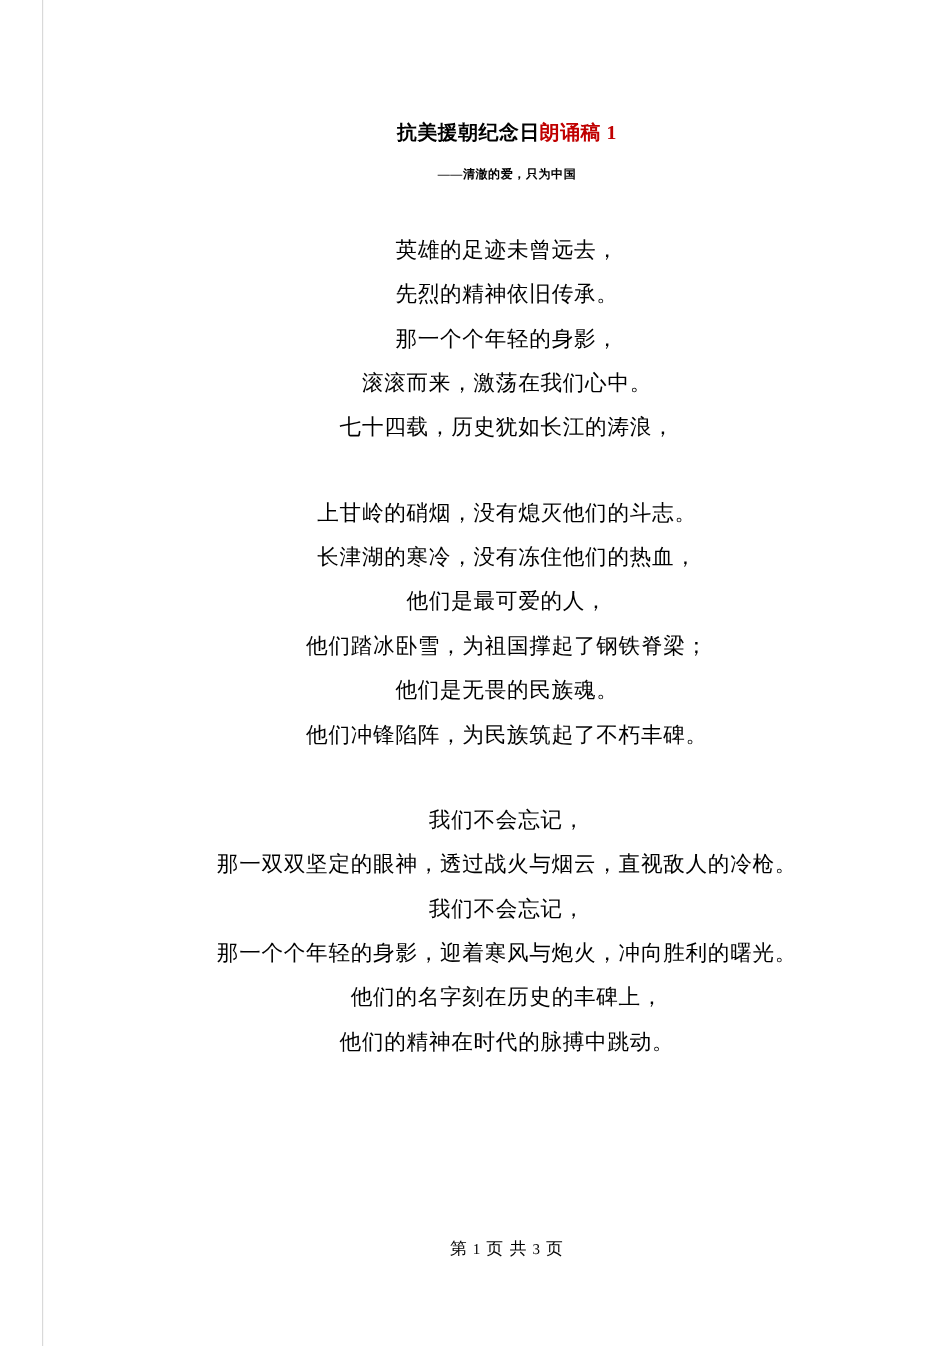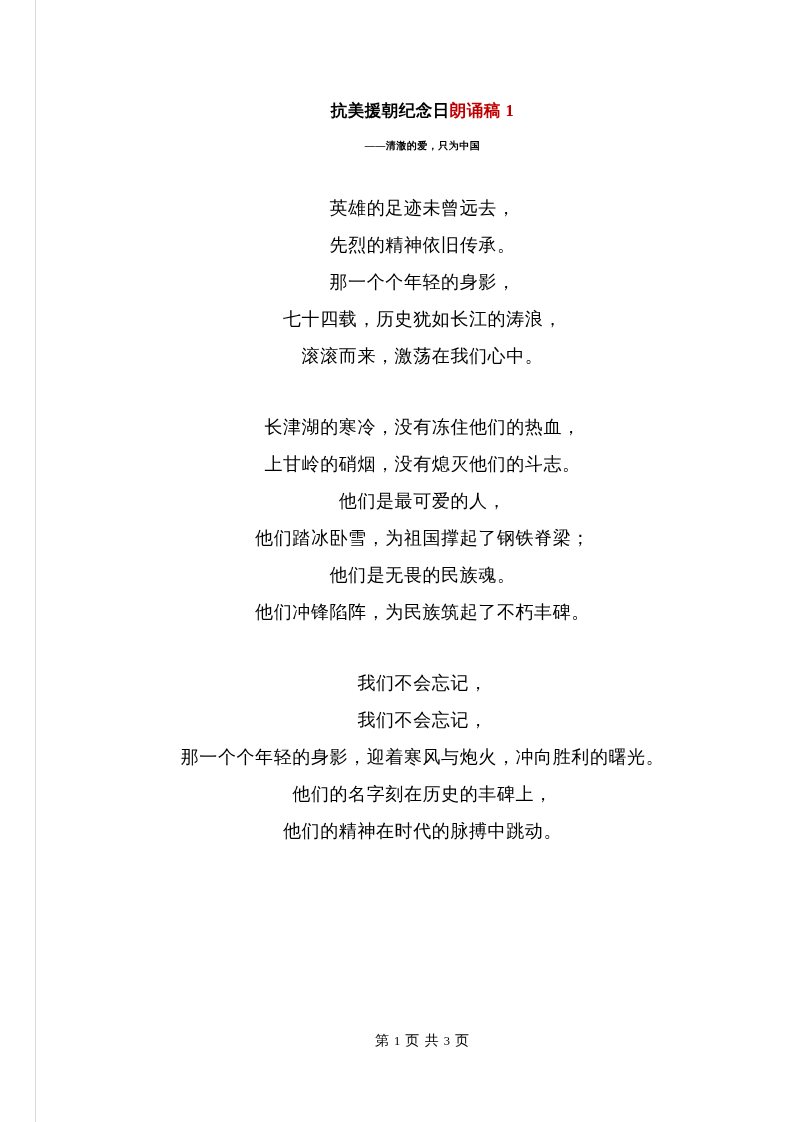--- a/index.html
+++ b/index.html
@@ -105,39 +105,40 @@
     <h1 class="doc-title"><span>抗美援朝纪念日</span><span class="accent">朗诵稿 1</span></h1>
 
     <h2 class="doc-subtitle">——清澈的爱，只为中国</h2>
 
     <div class="first-stanza-gap"></div>
 
     <div class="stanza">
       <div class="line">英雄的足迹未曾远去，</div>
       <div class="line">先烈的精神依旧传承。</div>
       <div class="line">那一个个年轻的身影，</div>
+      <div class="line">滚滚而来，激荡在我们心中。</div>
       <div class="line">七十四载，历史犹如长江的涛浪，</div>
-      <div class="line">滚滚而来，激荡在我们心中。</div>
     </div>
 
     <div class="stanza-gap"></div>
 
     <div class="stanza">
+      <div class="line">上甘岭的硝烟，没有熄灭他们的斗志。</div>
       <div class="line">长津湖的寒冷，没有冻住他们的热血，</div>
-      <div class="line">上甘岭的硝烟，没有熄灭他们的斗志。</div>
       <div class="line">他们是最可爱的人，</div>
       <div class="line">他们踏冰卧雪，为祖国撑起了钢铁脊梁；</div>
       <div class="line">他们是无畏的民族魂。</div>
       <div class="line">他们冲锋陷阵，为民族筑起了不朽丰碑。</div>
     </div>
 
     <div class="stanza-gap"></div>
 
     <div class="stanza">
       <div class="line">我们不会忘记，</div>
+      <div class="line">那一双双坚定的眼神，透过战火与烟云，直视敌人的冷枪。</div>
       <div class="line">我们不会忘记，</div>
       <div class="line">那一个个年轻的身影，迎着寒风与炮火，冲向胜利的曙光。</div>
       <div class="line">他们的名字刻在历史的丰碑上，</div>
       <div class="line">他们的精神在时代的脉搏中跳动。</div>
     </div>
 
   </div>
 
   <div class="footer">
     <span class="lbl">第</span><span class="num">1</span><span class="lbl">页 共</span><span class="num">3</span><span class="lbl">页</span>

